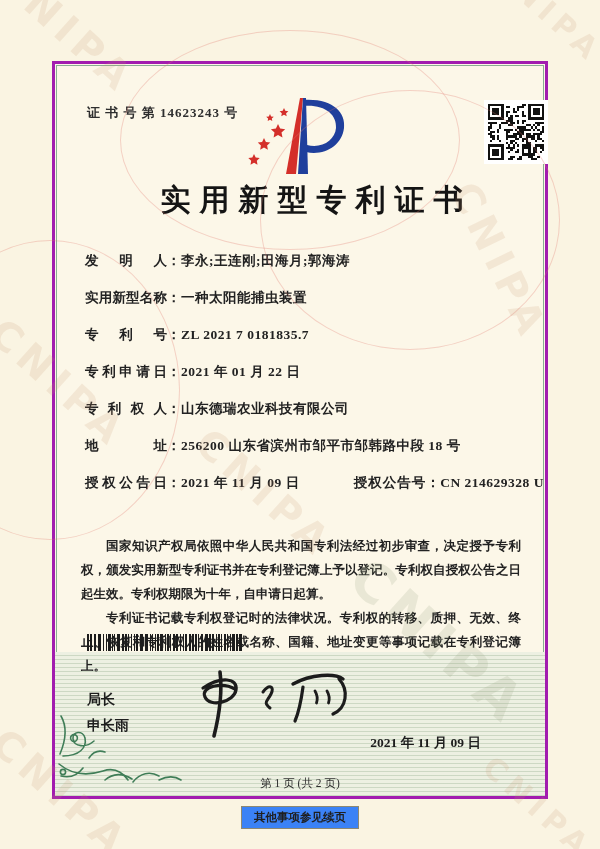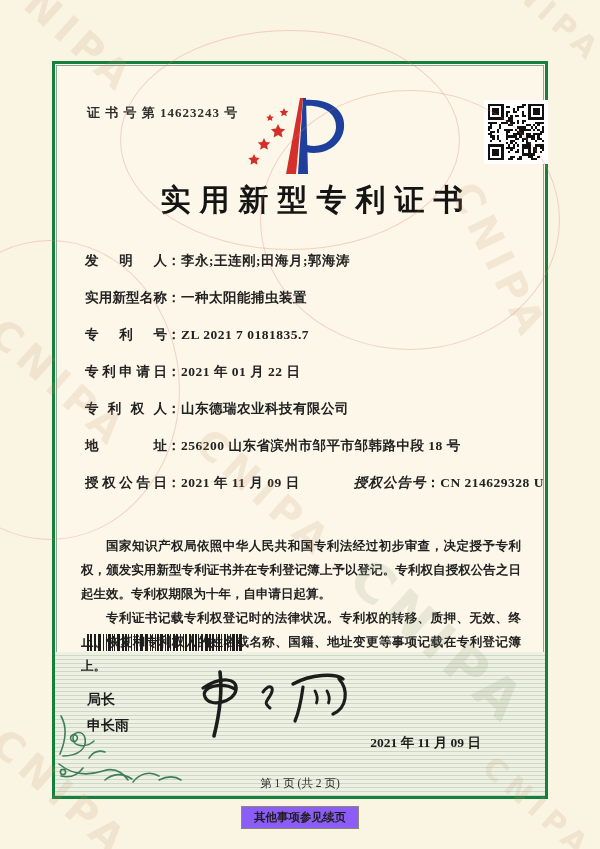--- a/index.html
+++ b/index.html
@@ -30,21 +30,21 @@
 
   .guilloche {
     position:absolute; border:1px solid rgba(225,120,110,0.30);
     border-radius:50%; pointer-events:none; z-index:2;
   }
 
   
   .frame {
     position:absolute; left:52px; top:61px; width:496px; height:738px;
     background:#fcf7e8;
-    border:3px solid #15803d;
+    border:3px solid #a21caf;
     z-index:1;
   }
   .frame-inner {
     position:absolute; inset:1px;
     border:1px solid #8aab92;
   }
 
   .green-band {
     position:absolute; left:0; right:0; bottom:0; height:144px;
     background:
@@ -75,21 +75,21 @@
   .fields { position:absolute; left:30px; right:26px; top:188px; }
   .frow { height:23px; margin-bottom:14px; font-size:13.5px; font-weight:600; color:#222; white-space:nowrap; }
   .flabel {
     display:inline-block; width:82px;
     text-align:justify; text-align-last:justify;
     vertical-align:top;
   }
   .fcolon { display:inline-block; width:14px; }
   .fvalue { letter-spacing:0.5px; }
   .grant-pair2 { display:inline-block; margin-left:54px; }
-  .grant-pair2 .flabel2 { display:inline-block; letter-spacing:1px;font-style:italic; }
+  .grant-pair2 .flabel2 { display:inline-block; letter-spacing:1px; }
 
   
   .paras {
     position:absolute; left:26px; right:24px; top:438px;
     font-size:12.5px; line-height:1.92; color:#222;
     text-align:justify; font-weight:700;margin-top:32px;
   }
   .paras p { text-indent:2em; }
 
   
@@ -111,21 +111,21 @@
     position:absolute; left:0; right:0; bottom:5px;
     text-align:center; font-size:11.5px; color:#2e2e2e; z-index:3;
   }
 
   .flourish { position:absolute; left:-2px; bottom:-2px; z-index:4; }
 
   
   .continuation {
     position:absolute; left:50%; top:806px; transform:translateX(-50%);
     font-size:11.5px; font-weight:bold; color:#1f1f1f;
-    border:1px solid #8d8872; padding:3px 12px; background:#8b5cf6;
+    border:1px solid #8d8872; padding:3px 12px; background:#3b82f6;
     white-space:nowrap; z-index:3;
   }
 </style>
 </head>
 <body>
 
 <div class="guilloche" style="left:120px; top:30px; width:340px; height:220px;"></div>
 <div class="guilloche" style="left:260px; top:90px; width:300px; height:260px;"></div>
 <div class="guilloche" style="left:-80px; top:240px; width:260px; height:300px;"></div>
 

